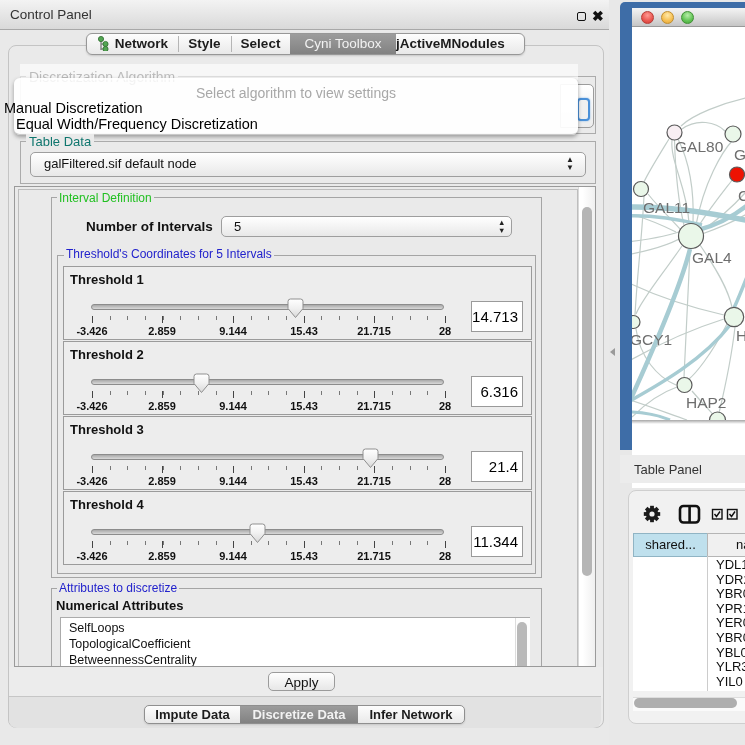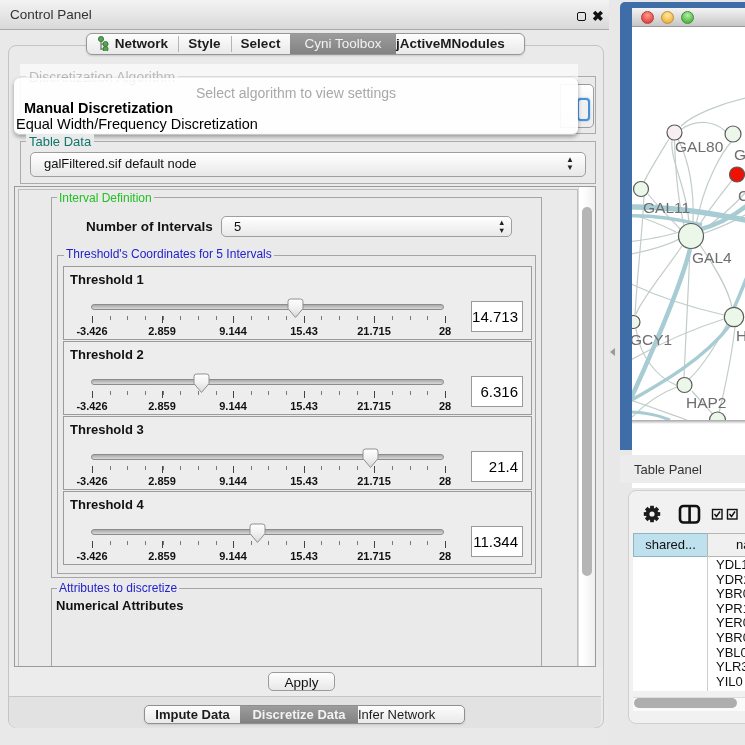--- a/index.html
+++ b/index.html
@@ -65,21 +65,21 @@
   <div class="abs" style="left:26px;top:69px;background:#eaeaea;padding:0 3px;font-size:14px;color:rgba(70,70,70,0.95);">Discretization Algorithm</div>
 
   <div class="abs" style="left:560px;top:84px;width:32px;height:42px;background:linear-gradient(#fff,#ececec);border:1px solid #9c9c9c;border-radius:0 5px 5px 0;"></div>
   <div class="abs" style="left:577px;top:98px;width:9px;height:19px;border:2.5px solid #4a90d8;border-radius:4px;box-shadow:0 0 2px #7ab0e4;background:#f0f0f0;"></div>
 
   <div class="abs" style="left:20px;top:64px;width:558px;height:16px;background:rgba(255,255,255,0.62);"></div>
 
   <div class="abs" style="left:14px;top:78px;width:564px;height:56px;background:rgba(255,255,255,0.93);border-radius:6px;
        box-shadow:0 2px 4px rgba(0,0,0,0.35);border-bottom:1px solid #c9c9c9;"></div>
   <div class="abs" style="left:14px;top:85px;width:564px;height:15px;text-align:center;font-size:14px;color:#a8a8a8;">Select algorithm to view settings</div>
-  <div class="abs" style="left:24px;top:100px;font-size:14.5px;font-weight:bold;color:#000;">Manual Discretization</div>
+  <div class="abs" style="left:4px;top:100px;font-size:14.5px;font-weight:normal;color:#000;">Manual Discretization</div>
   <div class="abs" style="left:16px;top:116px;font-size:14.5px;color:#000;">Equal Width/Frequency Discretization</div>
 
   <div class="abs" style="left:20px;top:141px;width:574px;height:41px;border:1px solid #ababab;"></div>
   <div class="abs" style="left:26px;top:134px;background:#eaeaea;padding:0 3px;font-size:13px;color:#0f766e;">Table Data</div>
   <div class="abs" style="left:30px;top:152px;width:554px;height:23px;background:linear-gradient(#ffffff,#e8e8e8);border:1px solid #9e9e9e;border-radius:5px;"></div>
   <div class="abs" style="left:44px;top:152px;height:23px;line-height:23px;font-size:13px;color:#111;">galFiltered.sif default node</div>
   <div class="abs" style="left:566px;top:156px;font-size:8px;color:#222;line-height:8px;">▲<br>▼</div>
 
   <div class="abs" id="scrollpane" style="left:14px;top:186px;width:580px;height:479px;border:1px solid #9a9a9a;background:#eaeaea;overflow:hidden;">
 
@@ -177,36 +177,43 @@
         <div class="slab" style="left:169px">9.144</div>
         <div class="slab" style="left:240px">15.43</div>
         <div class="slab" style="left:310px">21.715</div>
         <div class="slab" style="left:381px">28</div>
       <div class="vbox">11.344</div>
     </div>
 
     <div class="abs" style="left:36px;top:401px;width:489px;height:90px;border:1px solid #a5a5a5;border-bottom:none;"></div>
     <div class="abs" style="left:42px;top:394px;background:#eaeaea;padding:0 2px;font-size:12px;color:#2222cc;">Attributes to discretize</div>
     <div class="abs" style="left:41px;top:411px;font-size:13px;font-weight:bold;color:#111;">Numerical Attributes</div>
+    <div class="abs" style="left:45px;top:430px;width:468px;height:51px;background:#fff;border:1px solid #ababab;">
+      <div class="abs" style="left:8px;top:3px;font-size:12.5px;color:#111;">SelfLoops</div>
+      <div class="abs" style="left:8px;top:19px;font-size:12.5px;color:#111;">TopologicalCoefficient</div>
+      <div class="abs" style="left:8px;top:35px;font-size:12.5px;color:#111;">BetweennessCentrality</div>
+      <div class="abs" style="left:454px;top:0;width:14px;height:51px;background:#fdfdfd;border-left:1px solid #ddd;"></div>
+      <div class="abs" style="left:456px;top:4px;width:10px;height:60px;border-radius:5px;background:#b9b9b9;"></div>
+    </div>
 
     <div class="abs" style="left:563px;top:0;width:18px;height:479px;background:linear-gradient(90deg,#ffffff 20%,#ededed);border-left:1px solid #d8d8d8;"></div>
     <div class="abs" style="left:567px;top:20px;width:10px;height:369px;border-radius:5px;background:#b5b5b5;"></div>
   </div>
 
   <div class="abs" style="left:9px;top:667px;width:594px;height:31px;background:#ececec;"></div>
   <div class="abs" style="left:268px;top:672px;width:65px;height:17px;background:linear-gradient(#fefefe,#e7e7e7);
        border:1px solid #9b9b9b;border-radius:5px;line-height:19px;text-align:center;font-size:13.5px;color:#111;">Apply</div>
 
   <div class="abs" style="left:9px;top:696px;width:592px;height:31px;background:#e2e2e2;border-top:1px solid #c6c6c6;border-radius:0 0 8px 8px;"></div>
   <div class="abs" style="left:144px;top:705px;width:319px;height:17px;border:1px solid #8f8f8f;border-radius:5px;
        background:linear-gradient(#fdfdfd,#e9e9e9);overflow:hidden;box-shadow:0 1px 2px rgba(0,0,0,0.12);">
     <div class="abs" style="left:95px;top:0;width:118px;height:17px;background:linear-gradient(#9c9c9c,#828282);"></div>
     <div class="abs" style="left:0;top:0;width:95px;height:17px;line-height:17px;text-align:center;font-size:13px;font-weight:bold;color:#1c1c1c;">Impute Data</div>
     <div class="abs" style="left:95px;top:0;width:118px;height:17px;line-height:17px;text-align:center;font-size:13px;font-weight:bold;color:#f2f2f2;">Discretize Data</div>
-    <div class="abs" style="left:213px;top:0;width:106px;height:17px;line-height:17px;text-align:left;font-size:13px;font-weight:normal;color:#1c1c1c;">Infer Network</div>
+    <div class="abs" style="left:213px;top:0;width:106px;height:17px;line-height:17px;text-align:center;font-size:13px;font-weight:bold;color:#1c1c1c;">Infer Network</div>
   </div>
 
   <div class="abs" style="left:609px;top:0;width:136px;height:745px;background:#e8e8e8;"></div>
 
   <div class="abs" style="left:610px;top:348px;width:0;height:0;border-top:4px solid transparent;border-bottom:4px solid transparent;border-right:5px solid #9a9a9a;"></div>
 
   <div class="abs" style="left:620px;top:2px;width:125px;height:448px;background:#3e6da7;border-radius:5px 0 0 0;"></div>
   <div class="abs" style="left:632px;top:8px;width:113px;height:18px;background:linear-gradient(#f4f4f4,#c6c6c6);border-bottom:1px solid #999;"></div>
   <div class="abs" style="left:641px;top:11px;width:11px;height:11px;border-radius:50%;background:radial-gradient(circle at 50% 30%,#ff9a93,#e9564f 60%,#ce3a34);border:.5px solid #b63c36;"></div>
   <div class="abs" style="left:661px;top:11px;width:11px;height:11px;border-radius:50%;background:radial-gradient(circle at 50% 30%,#ffe9a8,#f6be4f 60%,#dfa33b);border:.5px solid #c08e2e;"></div>

